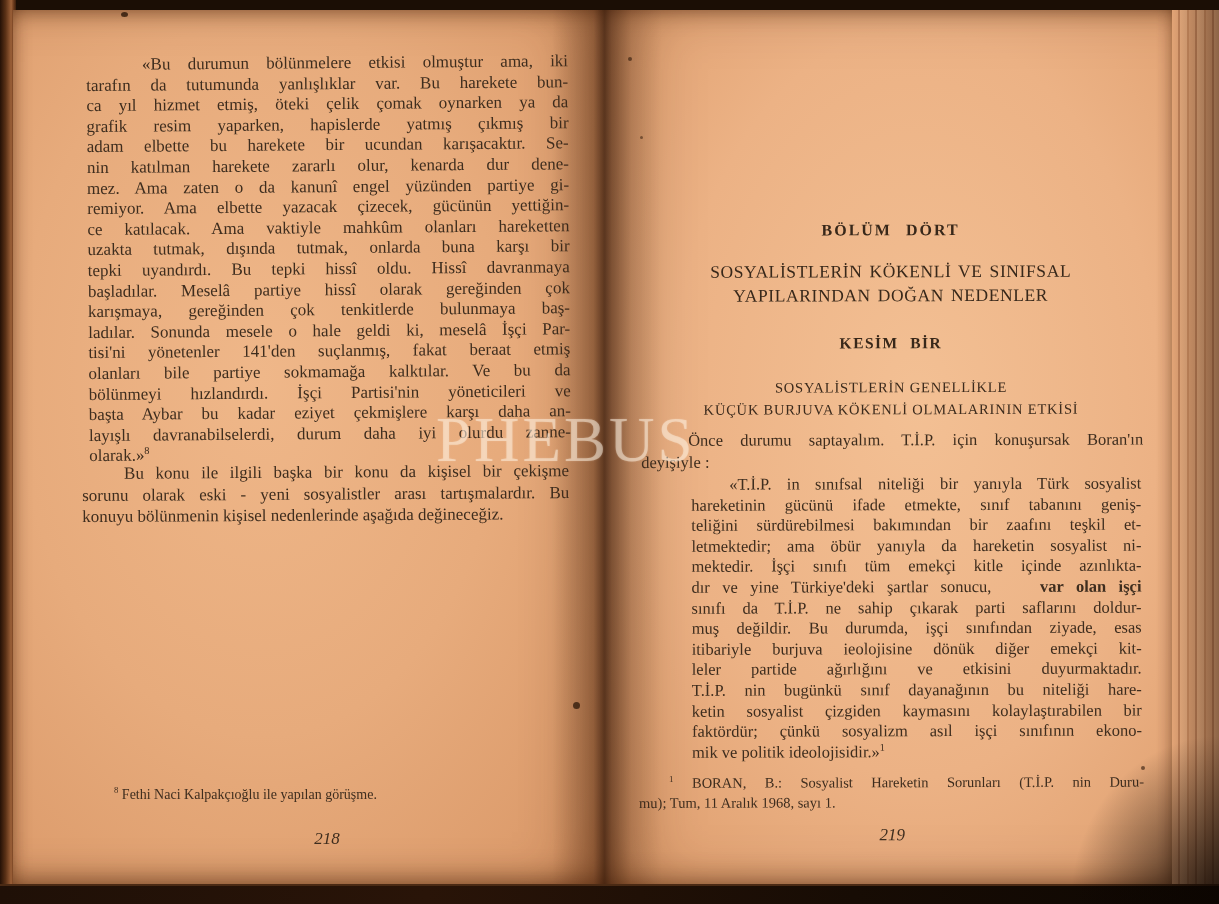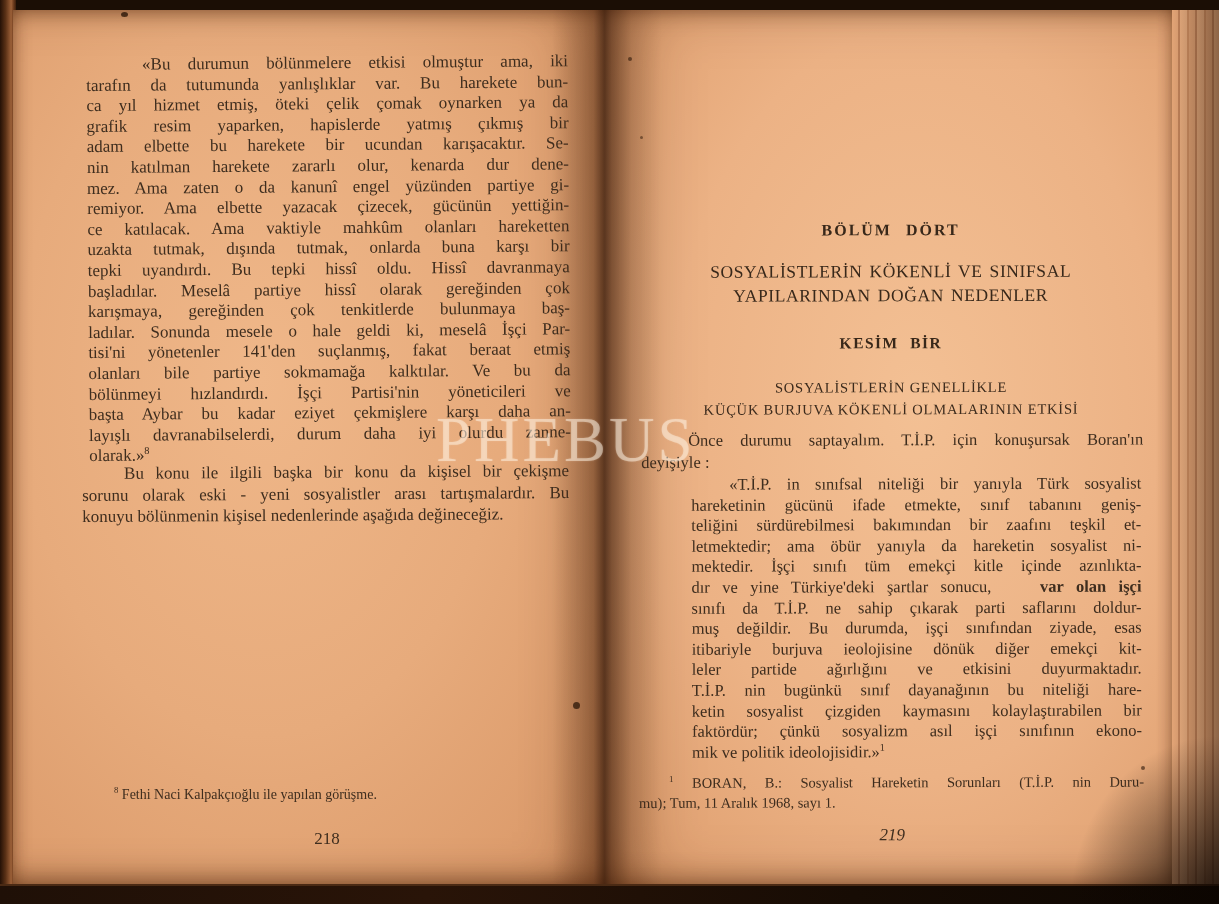--- a/index.html
+++ b/index.html
@@ -65,21 +65,21 @@
 
   
   .lp-quote { left:73px; top:45px; width:482px; font-size:17px; line-height:20.6px;
               transform:rotate(-0.45deg); transform-origin:left top; }
   .lp-quote .tline:first-child { text-indent:56px; }
   .lp-para  { left:69px; top:453px; width:487px; font-size:17px; line-height:21.6px;
               transform:rotate(-0.35deg); transform-origin:left top; }
   .lp-para .tline:first-child { text-indent:42px; }
   .lp-foot  { left:73px; top:775px; width:482px; font-size:14px; line-height:19px; }
   .lp-foot .tline:first-child { text-indent:28px; }
-  .lp-num   { left:73px; top:819px; width:482px; text-align:center; font-size:17px; }
+  .lp-num   { left:73px; top:819px; width:482px; text-align:center; font-style:italic; font-size:17px; }
 
   
   .rp { transform:rotate(-0.15deg); transform-origin:left top; position:absolute; inset:0; }
   .rp-kicker1 { left:36px; top:212px; width:500px; text-align:center; font-weight:bold;
                 font-size:16px; letter-spacing:2px; word-spacing:8px; color:#38281a; }
   .rp-title   { left:36px; top:251px; width:500px; font-size:17.5px; line-height:23.5px;
                 letter-spacing:0.6px; word-spacing:2px; color:#38281a; }
   .rp-kicker2 { left:36px; top:325px; width:500px; text-align:center; font-weight:bold;
                 font-size:15.5px; letter-spacing:1.5px; word-spacing:6px; color:#38281a; }
   .rp-sub     { left:36px; top:367px; width:500px; font-size:14.5px; line-height:22px;

